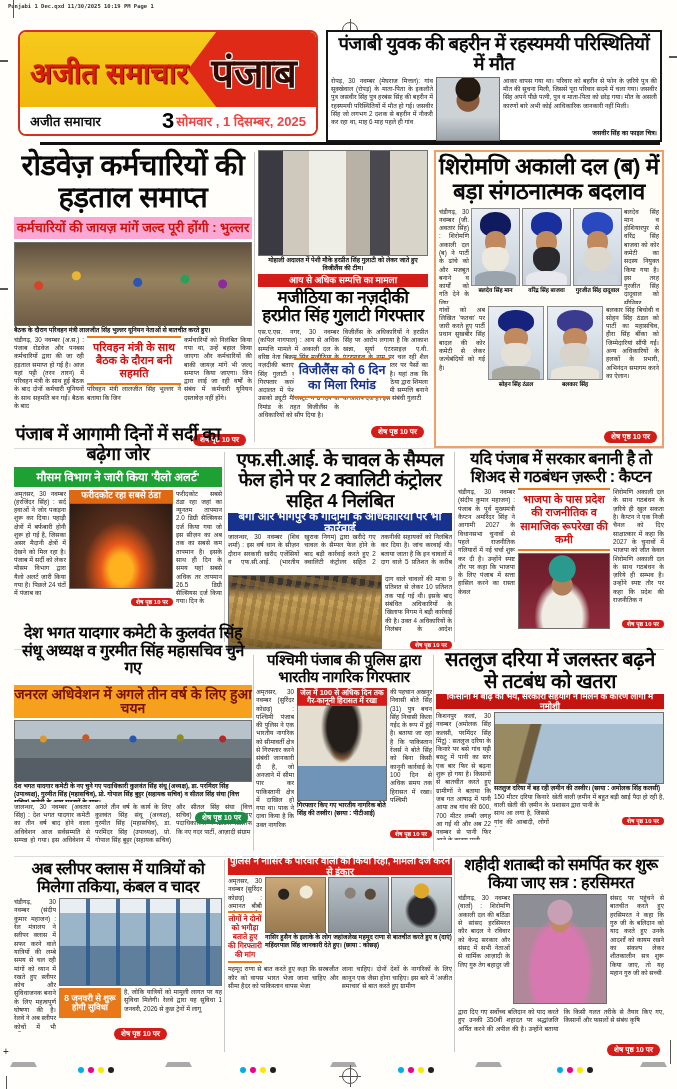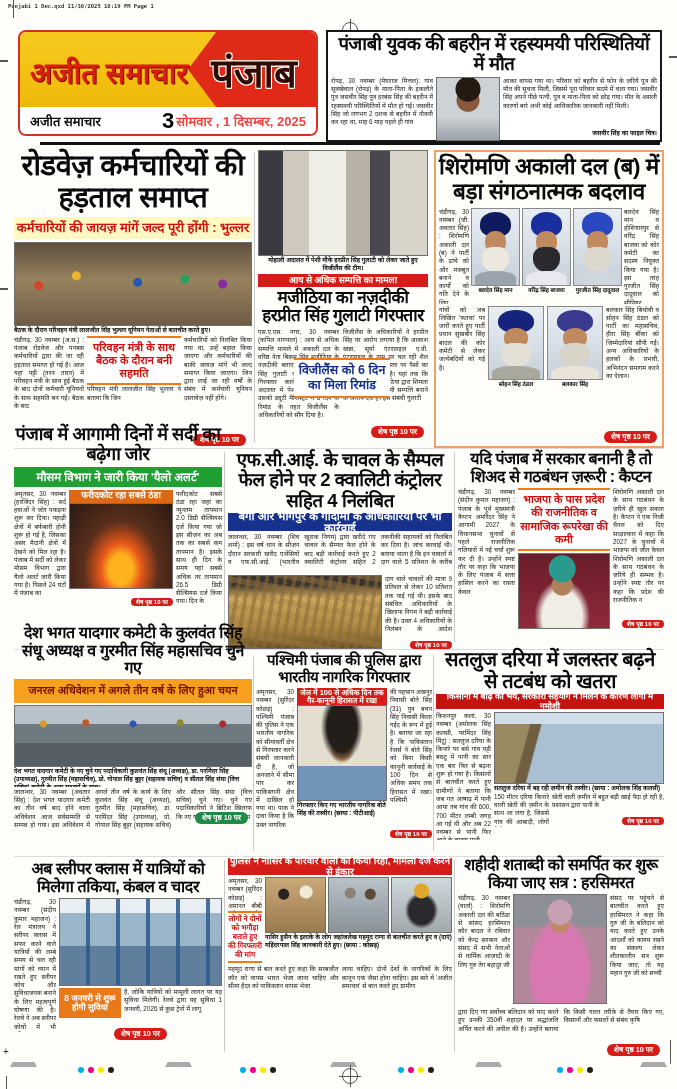--- a/index.html
+++ b/index.html
@@ -80,21 +80,21 @@
   <div class="vline" style="left:253px;top:655px;height:196px"></div>
   <div class="vline" style="left:433px;top:655px;height:196px"></div>
   <div class="vline" style="left:224px;top:860px;height:192px"></div>
   <div class="vline" style="left:454px;top:860px;height:192px"></div>
   <div class="hline" style="left:14px;top:448px;width:650px"></div>
   <div class="hline" style="left:14px;top:649px;width:650px"></div>
   <div class="hline" style="left:14px;top:856px;width:650px"></div>
 
   <div class="sec" style="left:14px;top:150px;width:238px;height:296px">
     <div class="hl" style="font-size:29px">रोडवेज़ कर्मचारियों की हड़ताल समाप्त</div>
-    <div class="band" style="height:22px;margin-top:3px;background:#fef9c3;color:#cc1410;font-size:13px">कर्मचारियों की जायज़ मांगें जल्द पूरी होंगी : भुल्लर</div>
+    <div class="band" style="height:22px;margin-top:3px;background:#f9a8d4;color:#cc1410;font-size:13px">कर्मचारियों की जायज़ मांगें जल्द पूरी होंगी : भुल्लर</div>
     <div class="photo" style="height:84px;margin-top:3px;background:radial-gradient(circle at 10% 52%,#d4442a 0 4px,transparent 5px),radial-gradient(circle at 26% 40%,#e8b630 0 4px,transparent 5px),radial-gradient(circle at 52% 48%,#2a56b0 0 4px,transparent 5px),radial-gradient(circle at 72% 44%,#2aa05a 0 4px,transparent 5px),radial-gradient(circle at 88% 50%,#8a2aa0 0 4px,transparent 5px),linear-gradient(180deg,#5f4f3e,#97825f 45%,#6e5c45)"></div>
     <div class="cap">बैठक के दौरान परिवहन मंत्री लालजीत सिंह भुल्लर यूनियन नेताओं से बातचीत करते हुए।</div>
     <div style="display:flex;gap:3px;margin-top:2px;height:72px">
       <div class="body-txt" style="width:70px">चंडीगढ़, 30 नवम्बर (अ.स.) : पंजाब रोडवेज और पनबस कर्मचारियों द्वारा की जा रही हड़ताल समाप्त हो गई है। आज यहां पट्टी (तरन तारन) में परिवहन मंत्री के साथ हुई बैठक के बाद दोनों कर्मचारी यूनियनों के साथ सहमति बन गई। बैठक के बाद</div>
       <div style="width:94px">
         <div class="inset-rule" style="font-size:11px;color:#cc1410">परिवहन मंत्री के साथ बैठक के दौरान बनी सहमति</div>
         <div class="body-txt" style="height:22px">परिवहन मंत्री लालजीत सिंह भुल्लर ने बताया कि जिन</div>
       </div>
       <div class="body-txt" style="flex:1">कर्मचारियों को निलंबित किया गया था, उन्हें बहाल किया जाएगा और कर्मचारियों की बाकी जायज़ मांगें भी जल्द समाप्त किया जाएगा। जिन द्वारा लाई जा रही वर्षों के संबंध में कर्मचारी यूनियन दस्तावेज़ नहीं होंगे।</div>
     </div>
@@ -211,21 +211,21 @@
       </div>
       <div style="flex:1;display:flex;flex-direction:column">
         <div class="body-txt" style="flex:1">शिरोमणि अकाली दल के साथ गठबंधन के ज़रिये ही खुल सकता है। कैप्टन ने एक निजी चैनल को दिए साक्षात्कार में कहा कि 2027 के चुनावों में भाजपा को जीत केवल शिरोमणि अकाली दल के साथ गठबंधन के ज़रिये ही सम्भव है। उन्होंने स्पष्ट तौर पर कहा कि प्रदेश की राजनीतिक न</div>
         <div style="text-align:right"><span class="pill" style="font-size:6px;padding:0 5px">शेष पृष्ठ 10 पर</span></div>
       </div>
     </div>
   </div>
 
   <div class="sec" style="left:14px;top:624px;width:238px;height:200px">
     <div class="hl" style="font-size:16px">देश भगत यादगार कमेटी के कुलवंत सिंह संधू अध्यक्ष व गुरमीत सिंह महासचिव चुने गए</div>
-    <div class="band" style="height:24px;margin-top:2px;background:#f6a01e;color:#7a1000;font-size:11px">जनरल अधिवेशन में अगले तीन वर्ष के लिए हुआ चयन</div>
+    <div class="band" style="height:33px;margin-top:8px;background:#f6a01e;color:#7a1000;font-size:14px">जनरल अधिवेशन में अगले तीन वर्ष के लिए हुआ चयन</div>
     <div class="photo" style="height:62px;margin-top:2px;background:radial-gradient(circle at 12% 30%,#d89a2a 0 3px,transparent 4px),radial-gradient(circle at 30% 28%,#c05a2a 0 3px,transparent 4px),radial-gradient(circle at 50% 30%,#2a56b0 0 3px,transparent 4px),radial-gradient(circle at 70% 28%,#8a8a2a 0 3px,transparent 4px),radial-gradient(circle at 88% 30%,#b02a2a 0 3px,transparent 4px),linear-gradient(180deg,#b8c2ca 0 30%,#6f7a80 30% 62%,#555e64 62% 100%)"></div>
     <div class="cap" style="height:20px">देश भगत यादगार कमेटी के नए चुने गए पदाधिकारी कुलवंत सिंह संधू (अध्यक्ष), डा. परमिंदर सिंह (उपाध्यक्ष), गुरमीत सिंह (महासचिव), प्रो. गोपाल सिंह बुट्टर (सहायक सचिव) व सीतल सिंह संघा (वित्त सचिव) कमेटी के अन्य सदस्यों के साथ।</div>
     <div class="body-txt cols3" style="height:48px;margin-top:1px">जालन्धर, 30 नवम्बर (अवतार सिंह) : देश भगत यादगार कमेटी का तीन वर्ष बाद होने वाला अधिवेशन आज सर्वसम्मति से सम्पन्न हो गया। इस अधिवेशन में अगले तीन वर्ष के कार्य के लिए कुलवंत सिंह संधू (अध्यक्ष), गुरमीत सिंह (महासचिव), डा. परमिंदर सिंह (उपाध्यक्ष), प्रो. गोपाल सिंह बुट्टर (सहायक सचिव) और सीतल सिंह संघा (वित्त सचिव) चुने गए। चुने गए पदाधिकारियों ने ब्रिटिश खिलाफ कि नए गदर पार्टी, आज़ादी संग्राम</div>
     <div style="position:absolute;right:4px;bottom:0"><span class="pill green">शेष पृष्ठ 10 पर</span></div>
   </div>
 
   <div class="sec" style="left:256px;top:652px;width:176px;height:200px">
     <div class="hl" style="font-size:15px">पश्चिमी पंजाब की पुलिस द्वारा भारतीय नागरिक गिरफ्तार</div>
     <div style="display:flex;gap:3px;margin-top:3px;height:152px">
       <div class="body-txt" style="width:39px">अमृतसर, 30 नवम्बर (सुरिंदर कोछड़) : पश्चिमी पंजाब की पुलिस ने एक भारतीय नागरिक को सीमावर्ती क्षेत्र से गिरफ्तार करने संबंधी जानकारी दी है, जो अनजाने में सीमा पार कर पाकिस्तानी क्षेत्र में दाखिल हो गया था। पाक ने दावा किया है कि उक्त नागरिक</div>

